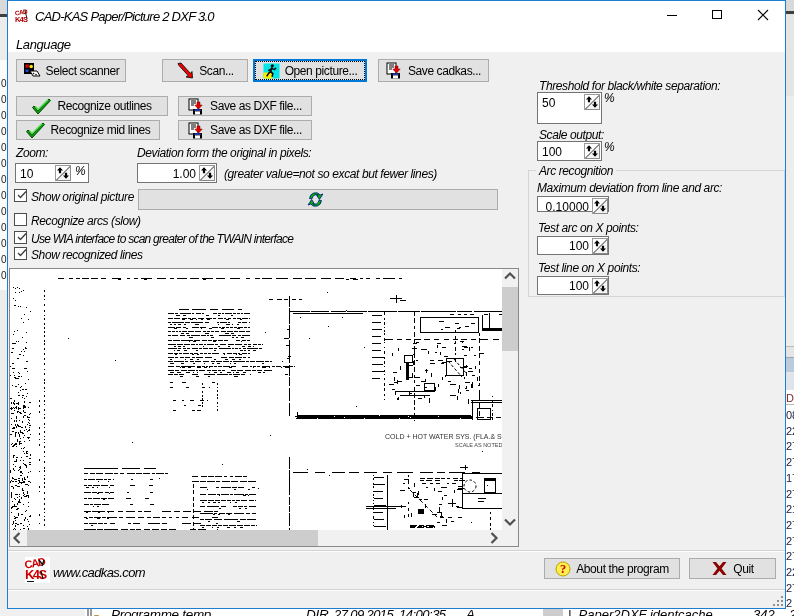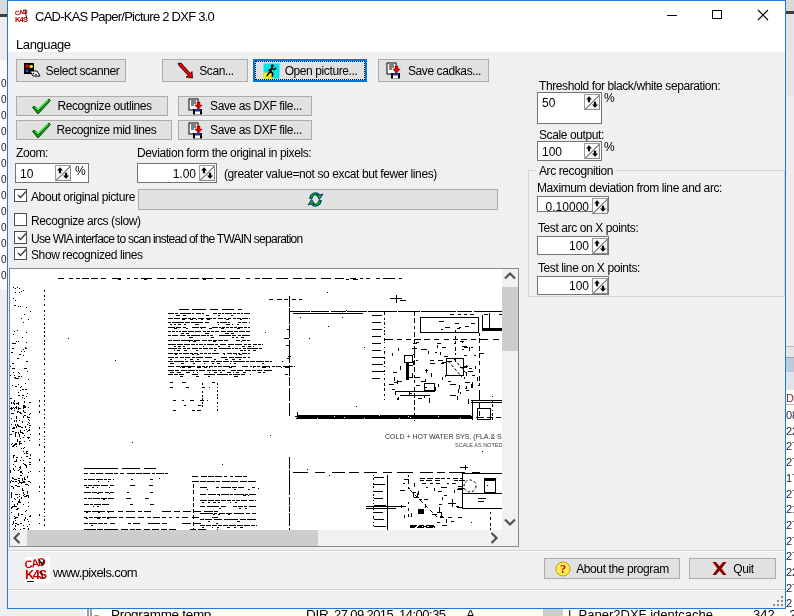--- a/index.html
+++ b/index.html
@@ -1,17 +1,17 @@
 <!DOCTYPE html>
 <html><head><meta charset="utf-8"><style>
 * { margin:0; padding:0; box-sizing:border-box; }
 body { width:794px; height:616px; position:relative; overflow:hidden;
   font-family:"Liberation Sans", sans-serif; background:#e9e9e9; }
 .abs { position:absolute; }
-.lbl { position:absolute; font-size:12px; letter-spacing:-0.4px; color:#000; white-space:nowrap; }
+.lbl { position:absolute; font-size:12px; letter-spacing:-0.4px; color:#000; white-space:nowrap;font-style:italic; }
 .btn { position:absolute; background:#e1e1e1; border:1px solid #acacac; display:flex;
   align-items:center; justify-content:center; font-size:12px; letter-spacing:-0.4px; white-space:nowrap; }
 .btn svg { margin-right:5px; flex:none; }
 .edit { position:absolute; background:#fff; border:1px solid #747474; font-size:12px; color:#000; }
 .cb { position:absolute; width:13px; height:13px; background:#fff; border:1px solid #4d4d4d; }
 .ck { position:absolute; left:1px; top:-1px; width:12px; height:12px; }
 </style></head><body>
 
 <div class="abs" style="left:0;top:0;width:7px;height:14px;background:#d9d9d9"></div>
 <div class="abs" style="left:0;top:14px;width:7px;height:3px;background:#3f3f3f"></div>
@@ -147,21 +147,21 @@
     <svg width="17" height="17" viewBox="0 0 17 17">
 <rect x="1" y="1" width="9" height="11" fill="#fff" stroke="#000"></rect>
 <path d="M3 3h5M3 5h5M3 7h3" stroke="#000" stroke-width="1"></path>
 <path d="M9 4 h3 v3 l2.2 0 -3.7 4.2 -3.7-4.2 2.2 0 z" fill="#e00000" stroke="#7a0000" stroke-width="0.5"></path>
 <rect x="5" y="11" width="9" height="5.5" fill="#000"></rect>
 <rect x="7" y="13.4" width="5" height="3" fill="#fff"></rect>
 <rect x="6.6" y="11.5" width="6" height="1.2" fill="#3355ff"></rect>
 </svg>
     <span>Save as DXF file...</span>
   </div>
-<div class="btn" style="left:16px;top:120px;width:156px;height:20px">
+<div class="btn" style="left:16px;top:120px;width:144px;height:20px">
     <svg width="20" height="18" viewBox="0 0 20 18">
 <path d="M2 9 L6 14 L17 2 L18.5 3.5 L6 17 L0.5 10.5 Z" fill="#0f9b0f" stroke="#054d05" stroke-width="1"></path>
 <path d="M3.4 9.4 L6 12.5 L16 2.8" stroke="#4fdf4f" stroke-width="1.4" fill="none"></path>
 </svg>
     <span>Recognize mid lines</span>
   </div>
 <div class="btn" style="left:178px;top:120px;width:134px;height:20px">
     <svg width="17" height="17" viewBox="0 0 17 17">
 <rect x="1" y="1" width="9" height="11" fill="#fff" stroke="#000"></rect>
 <path d="M3 3h5M3 5h5M3 7h3" stroke="#000" stroke-width="1"></path>
@@ -196,35 +196,35 @@
 <path d="M5 2.2 L8 5.4 H6.1 V8.2 H3.9 V5.4 H2 Z" fill="#000"></path>
 <path d="M11 13.8 L8 10.6 H9.9 V7.8 H12.1 V10.6 H14 Z" fill="#000"></path>
 </svg>
 <div class="lbl" style="left:224px;top:167px">(greater value=not so excat but fewer lines)</div>
 
 <div class="cb" style="left:14px;top:189px">
     <svg class="ck" viewBox="0 0 12 12">
       <path d="M2 6 L4.5 8.5 L10 2.5" stroke="#3a3a3a" stroke-width="1.3" fill="none"></path>
     </svg>
   </div>
-<div class="lbl" style="left:31px;top:190px">About original picture</div>
+<div class="lbl" style="left:31px;top:190px">Show original picture</div>
 <div class="btn" style="left:138px;top:189px;width:360px;height:21px">
     <svg width="17" height="17" viewBox="0 0 17 17">
 <path d="M2.6 7.6 A6 6 0 0 1 13.2 3.9 L15.9 3.0 L12.4 8.5 L9.4 3.7 L11.3 4.2 A4.2 4.2 0 0 0 5.1 7.6 Z" fill="#00b400" stroke="#002080" stroke-width="0.9"></path>
 <path d="M14.4 9.4 A6 6 0 0 1 3.8 13.1 L1.1 14.0 L4.6 8.5 L7.6 13.3 L5.7 12.8 A4.2 4.2 0 0 0 11.9 9.4 Z" fill="#00b400" stroke="#002080" stroke-width="0.9"></path>
 </svg>
   </div>
 <div class="cb" style="left:14px;top:213px"></div>
 <div class="lbl" style="left:31px;top:214px">Recognize arcs (slow)</div>
 <div class="cb" style="left:14px;top:231px">
     <svg class="ck" viewBox="0 0 12 12">
       <path d="M2 6 L4.5 8.5 L10 2.5" stroke="#3a3a3a" stroke-width="1.3" fill="none"></path>
     </svg>
   </div>
-<div class="lbl" style="left:31px;top:232px;letter-spacing:-0.75px">Use WIA interface to scan instead of the TWAIN separation</div>
+<div class="lbl" style="left:31px;top:232px;letter-spacing:-0.75px">Use WIA interface to scan greater of the TWAIN interface</div>
 <div class="cb" style="left:14px;top:247px">
     <svg class="ck" viewBox="0 0 12 12">
       <path d="M2 6 L4.5 8.5 L10 2.5" stroke="#3a3a3a" stroke-width="1.3" fill="none"></path>
     </svg>
   </div>
 <div class="lbl" style="left:31px;top:248px">Show recognized lines</div>
 
 <div class="abs" style="left:9px;top:268px;width:510px;height:279px;background:#fff;border:1px solid #898989"></div>
 <div class="abs" style="left:10px;top:269px;width:492px;height:261px;overflow:hidden">
     <svg width="492" height="261" viewBox="0 0 492 261" style="position:absolute;left:0;top:0">
@@ -323,21 +323,21 @@
 <div class="abs" style="left:8px;top:551px;width:777px;height:1px;background:#fdfdfd"></div>
 <div class="abs" style="left:8px;top:589px;width:777px;height:1px;background:#d2d2d2"></div>
 <div class="abs" style="left:8px;top:590px;width:777px;height:1px;background:#fdfdfd"></div>
 <div class="abs" style="left:25px;top:557px"><svg width="25" height="26" viewBox="0 0 25 26">
 <rect width="25" height="26" fill="#fff"></rect>
 <text x="0" y="11" font-family="Liberation Sans" font-size="11" font-weight="bold" fill="#cc0000" transform="rotate(-10 4 10)" letter-spacing="-1.2">CAD</text>
 <path d="M14 3 l4 5 M19 3 l-2 6" stroke="#111" stroke-width="1.3" fill="none"></path>
 <text x="0" y="22" font-family="Liberation Sans" font-size="13" font-weight="bold" fill="#cc0000" letter-spacing="-1.6">K4S</text>
 <path d="M2 24.5 h7 M16 14 l2 8" stroke="#111" stroke-width="1.2" fill="none"></path>
 </svg></div>
-<div class="lbl" style="left:53px;top:565px;font-size:13px;letter-spacing:-0.6px">www.pixels.com</div>
+<div class="lbl" style="left:53px;top:565px;font-size:13px;letter-spacing:-0.6px">www.cadkas.com</div>
 <div class="btn" style="left:544px;top:558px;width:136px;height:21px">
     <svg width="16" height="16" viewBox="0 0 16 16">
 <circle cx="8" cy="8" r="7" fill="#ffef4d" stroke="#b9a000" stroke-width="1"></circle>
 <text x="8" y="12.2" text-anchor="middle" font-family="Liberation Serif" font-size="12.5" font-weight="bold" fill="#cc0000">?</text>
 </svg>
     <span>About the program</span>
   </div>
 <div class="btn" style="left:689px;top:558px;width:87px;height:21px">
     <svg width="17" height="15" viewBox="0 0 17 15">
 <path d="M1.5 1 L5 1 L8.5 5.2 L12 1 L15.5 1 L10.6 7.5 L15.5 14 L12 14 L8.5 9.8 L5 14 L1.5 14 L6.4 7.5 Z" fill="#8b0000"></path>

